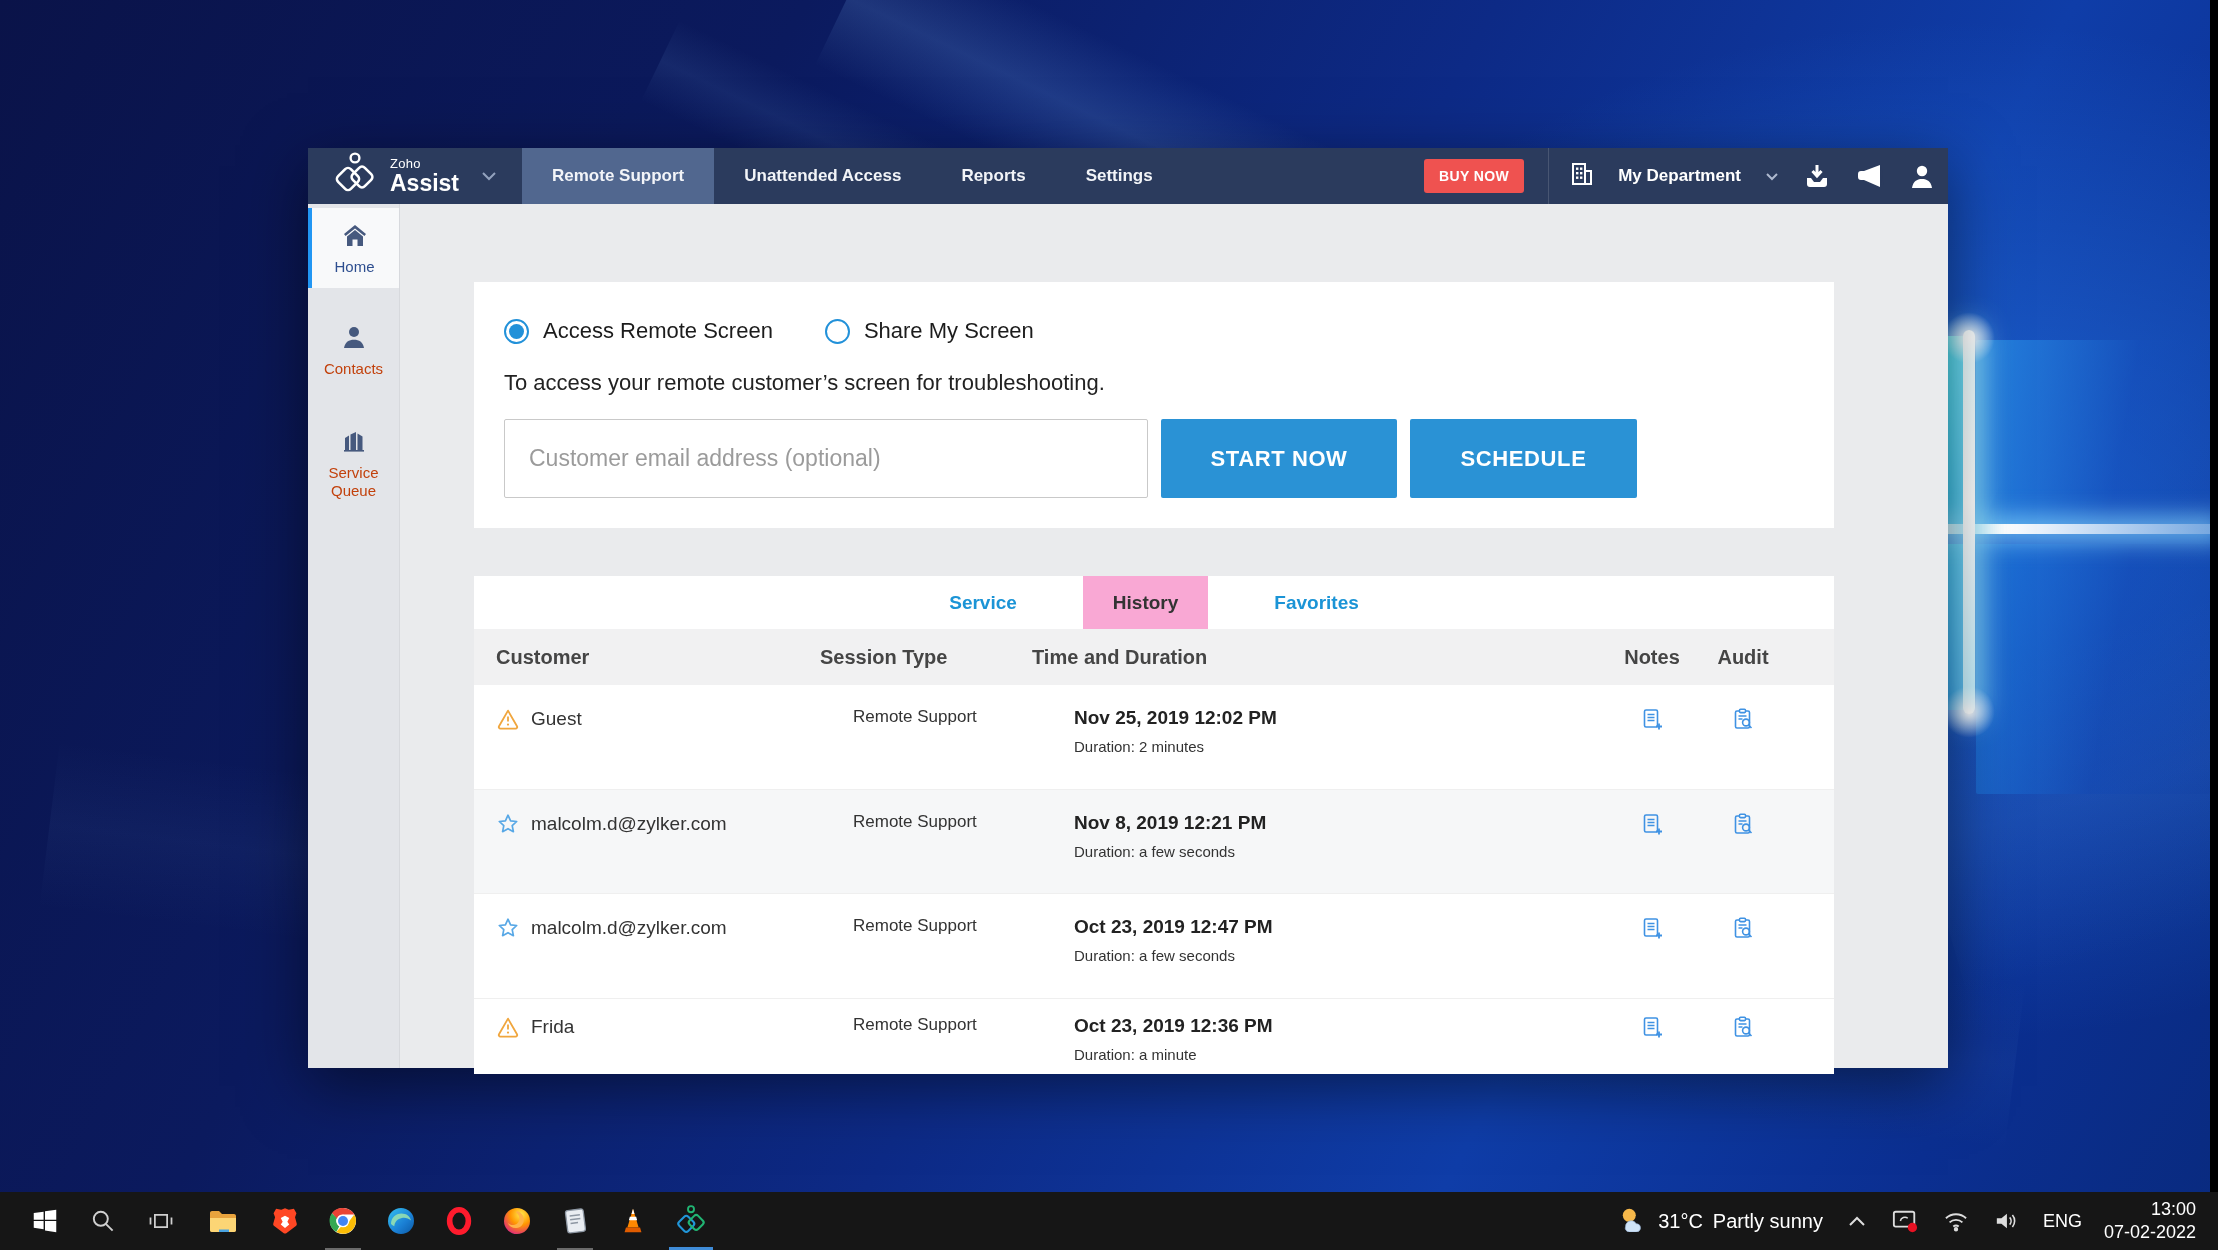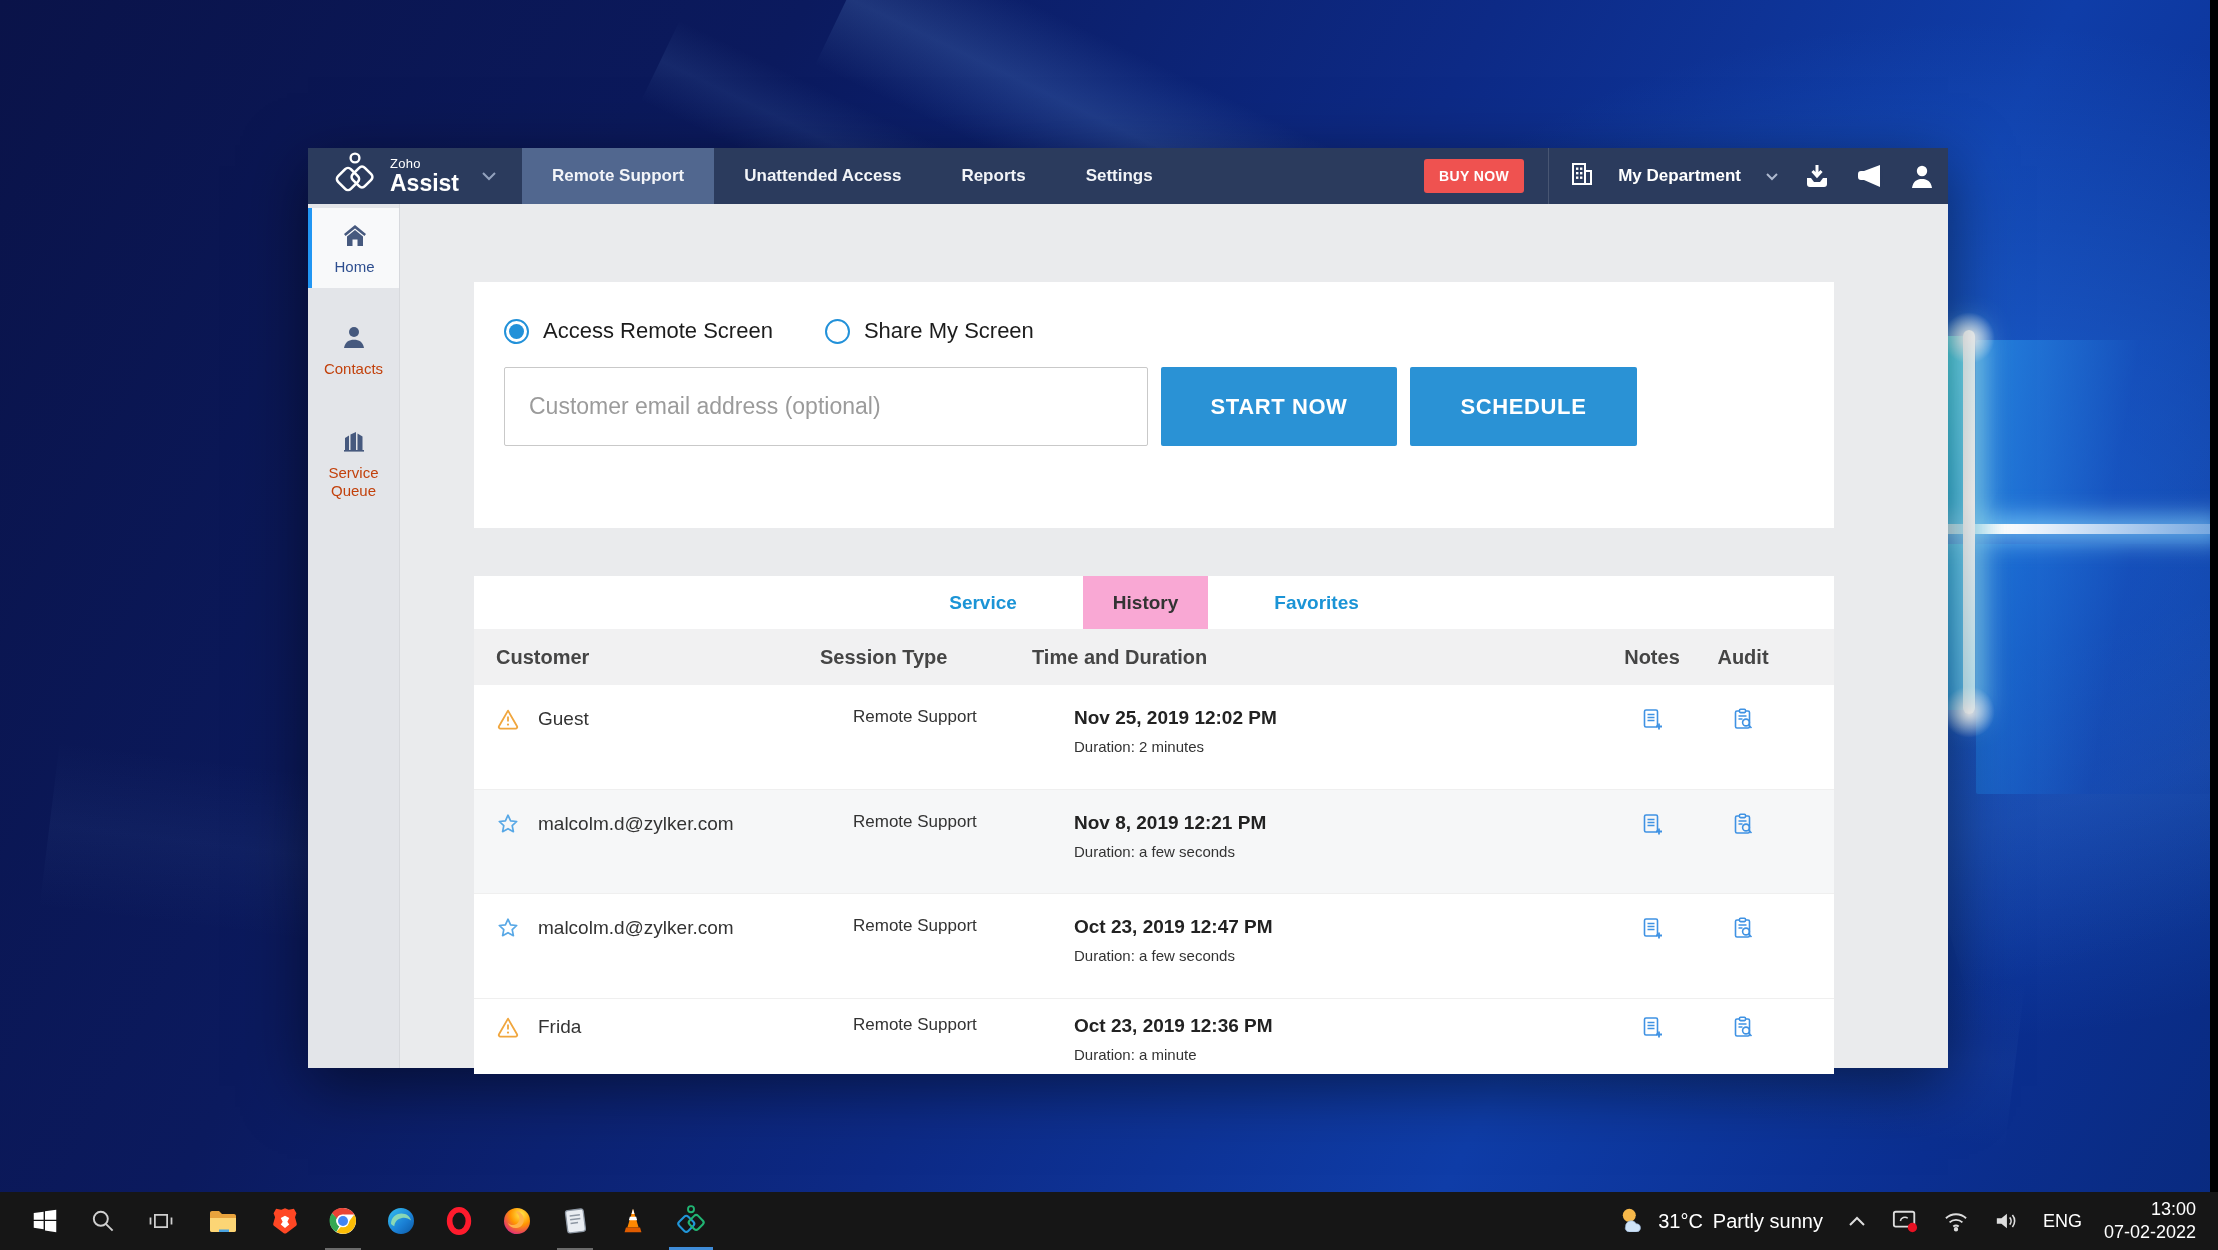--- a/index.html
+++ b/index.html
@@ -74,21 +74,21 @@
   .tab.active { background:#f9a8d4; color:#333;text-align:right; }
   .thead { height:56px; background:#f1f1f2; display:grid; grid-template-columns:346px 212px 572px 96px 86px 1fr; align-items:center;
     font-size:20px; color:#454545; font-weight:600; }
   .th-customer { padding-left:22px; } .th-notes,.th-audit { text-align:center; }
   .trow { display:grid; grid-template-columns:346px 212px 572px 96px 86px 1fr; border-bottom:1px solid #efefef; background:#fff; }
   .trow.alt { background:#f6f7f8; }
   .trow:last-child { border-bottom:none; }
   .r1 { height:105px; } .r2 { height:104px; } .r3 { height:105px; } .r4 { height:75px; }
   .cell { padding-top:22px; }
   .r4 .cell { padding-top:16px; }
-  .c-customer { display:flex; align-items:flex-start; gap:18px; padding-left:22px; }
+  .c-customer { display:flex; align-items:flex-start; gap:11px; padding-left:22px; }
   .cust-name { font-size:19px; color:#333; line-height:24px; }
   .c-session { font-size:17px; color:#333; padding-left:33px; }
   .c-time { padding-left:42px; }
   .time-main { font-size:19px; font-weight:600; color:#222; }
   .time-dur { font-size:15px; color:#333; margin-top:9px; }
   .c-icon { display:flex; justify-content:center; cursor:pointer; }
 
   
   .taskbar { position:absolute; left:0; bottom:0; width:100%; height:58px; background:#161616; display:flex; align-items:center; z-index:5; }
   .tb-left { display:flex; align-items:center; height:100%; padding-left:16px; }
@@ -226,20 +226,21 @@
 
   <div class="content">
 
     <div class="card card-top">
       <div class="radio-row">
         <span class="radio checked"></span>
         <span class="radio-label">Access Remote Screen</span>
         <span class="radio"></span>
         <span class="radio-label">Share My Screen</span>
       </div>
+      <div class="instruction">To access your remote customer’s screen for troubleshooting.</div>
       <div class="form-row">
         <input class="email-input" type="text" placeholder="Customer email address (optional)" style="">
         <button class="btn btn-start">START NOW</button>
         <button class="btn btn-schedule">SCHEDULE</button>
       </div>
     </div>
 
     <div class="card card-table">
       <div class="tabs-row">
         <div class="tab">Service</div>

